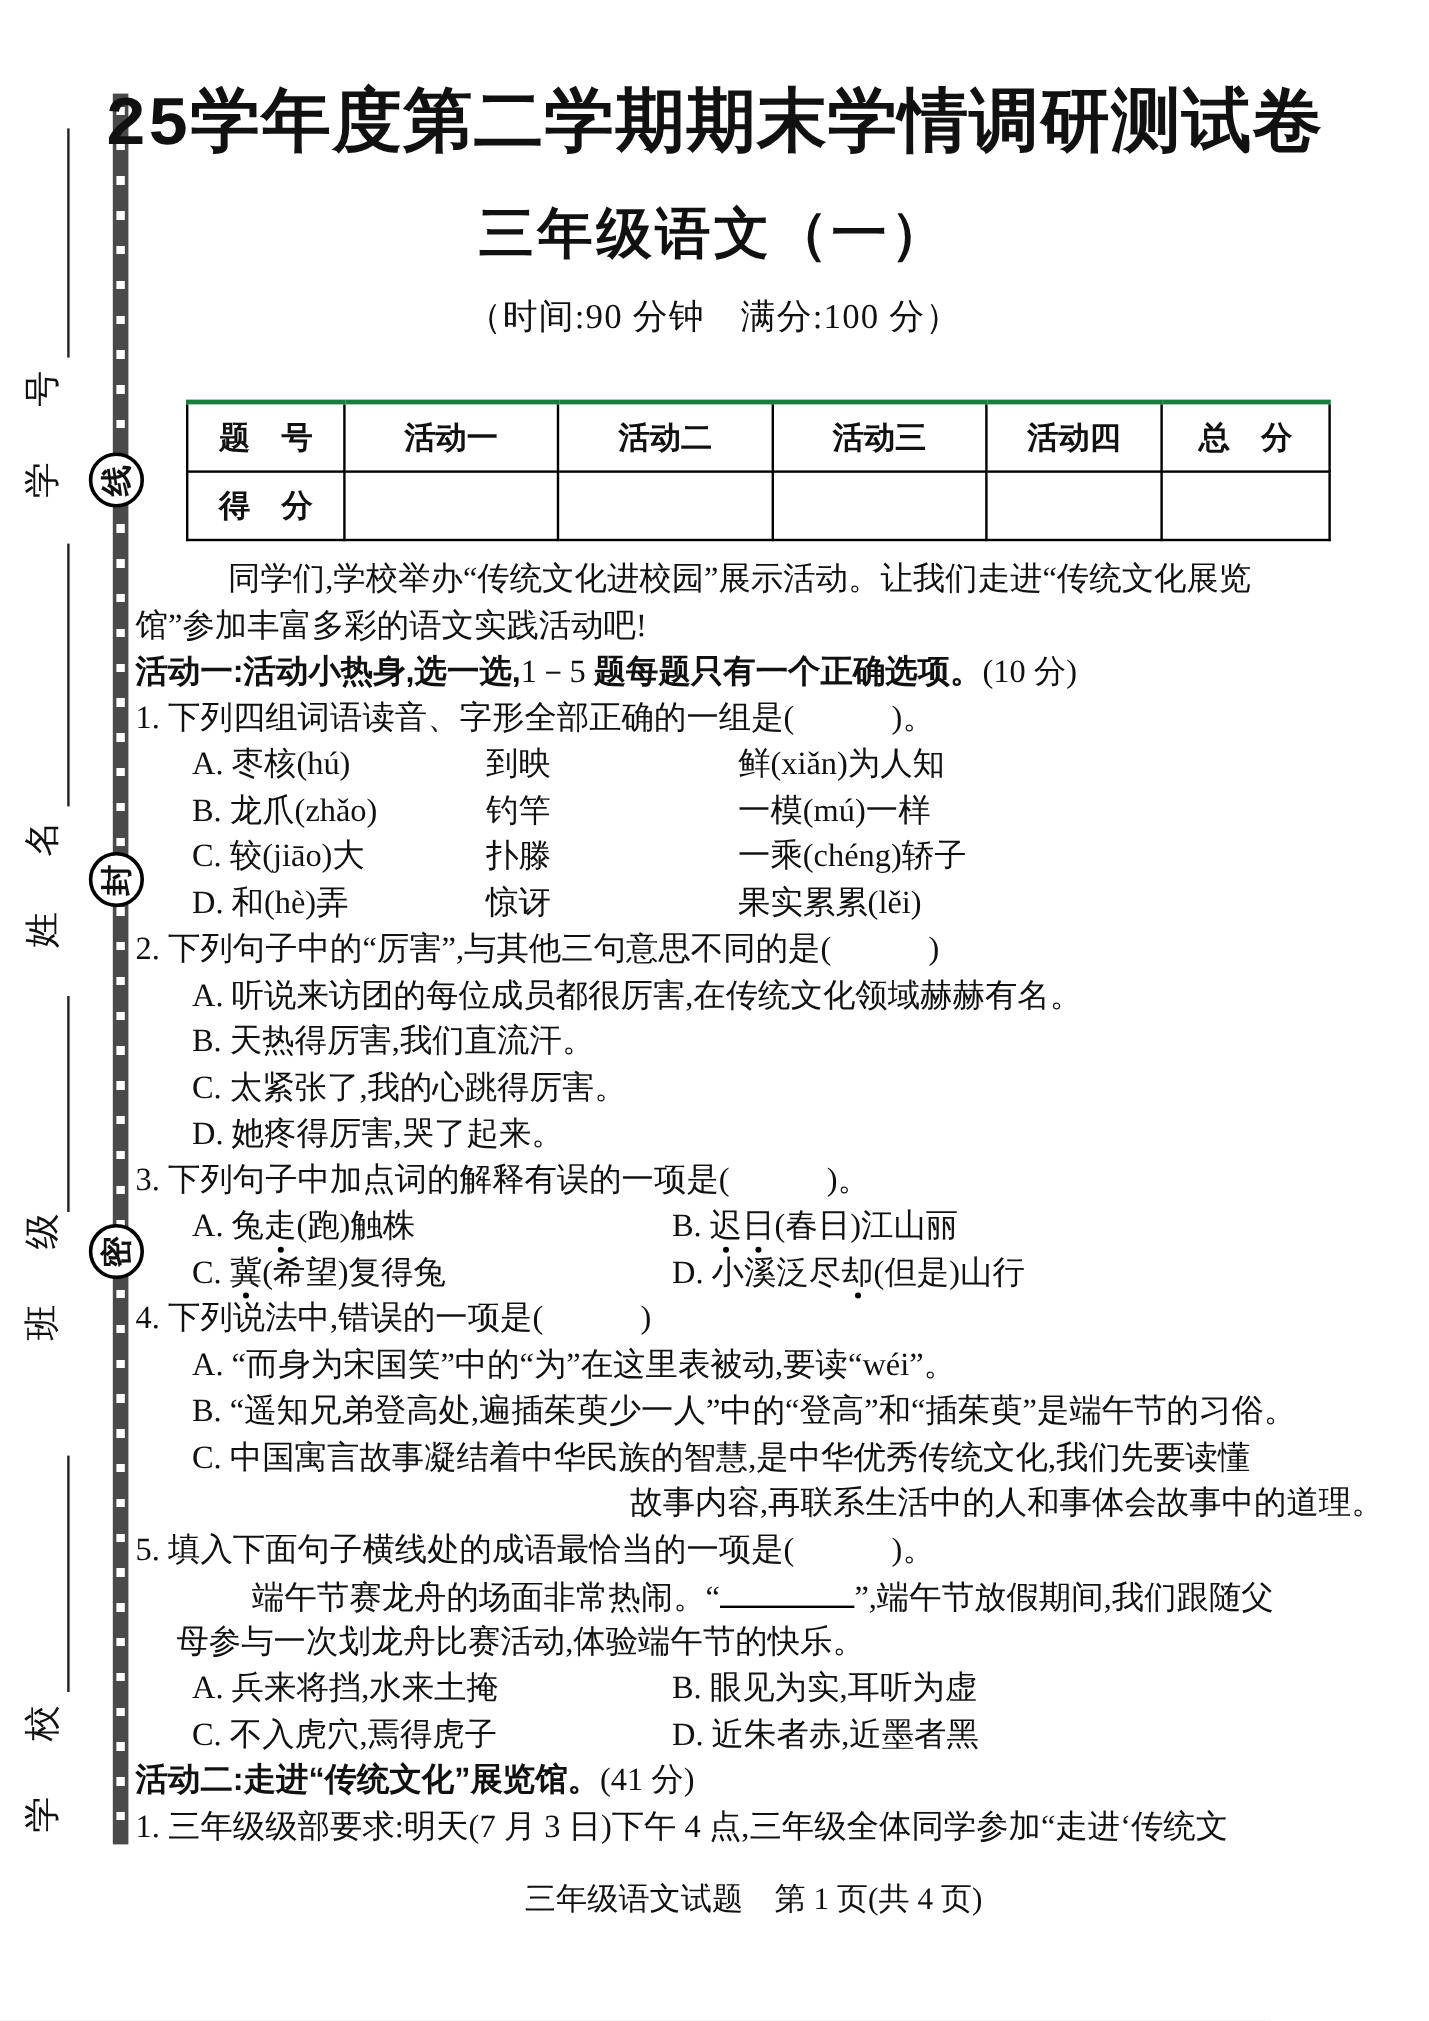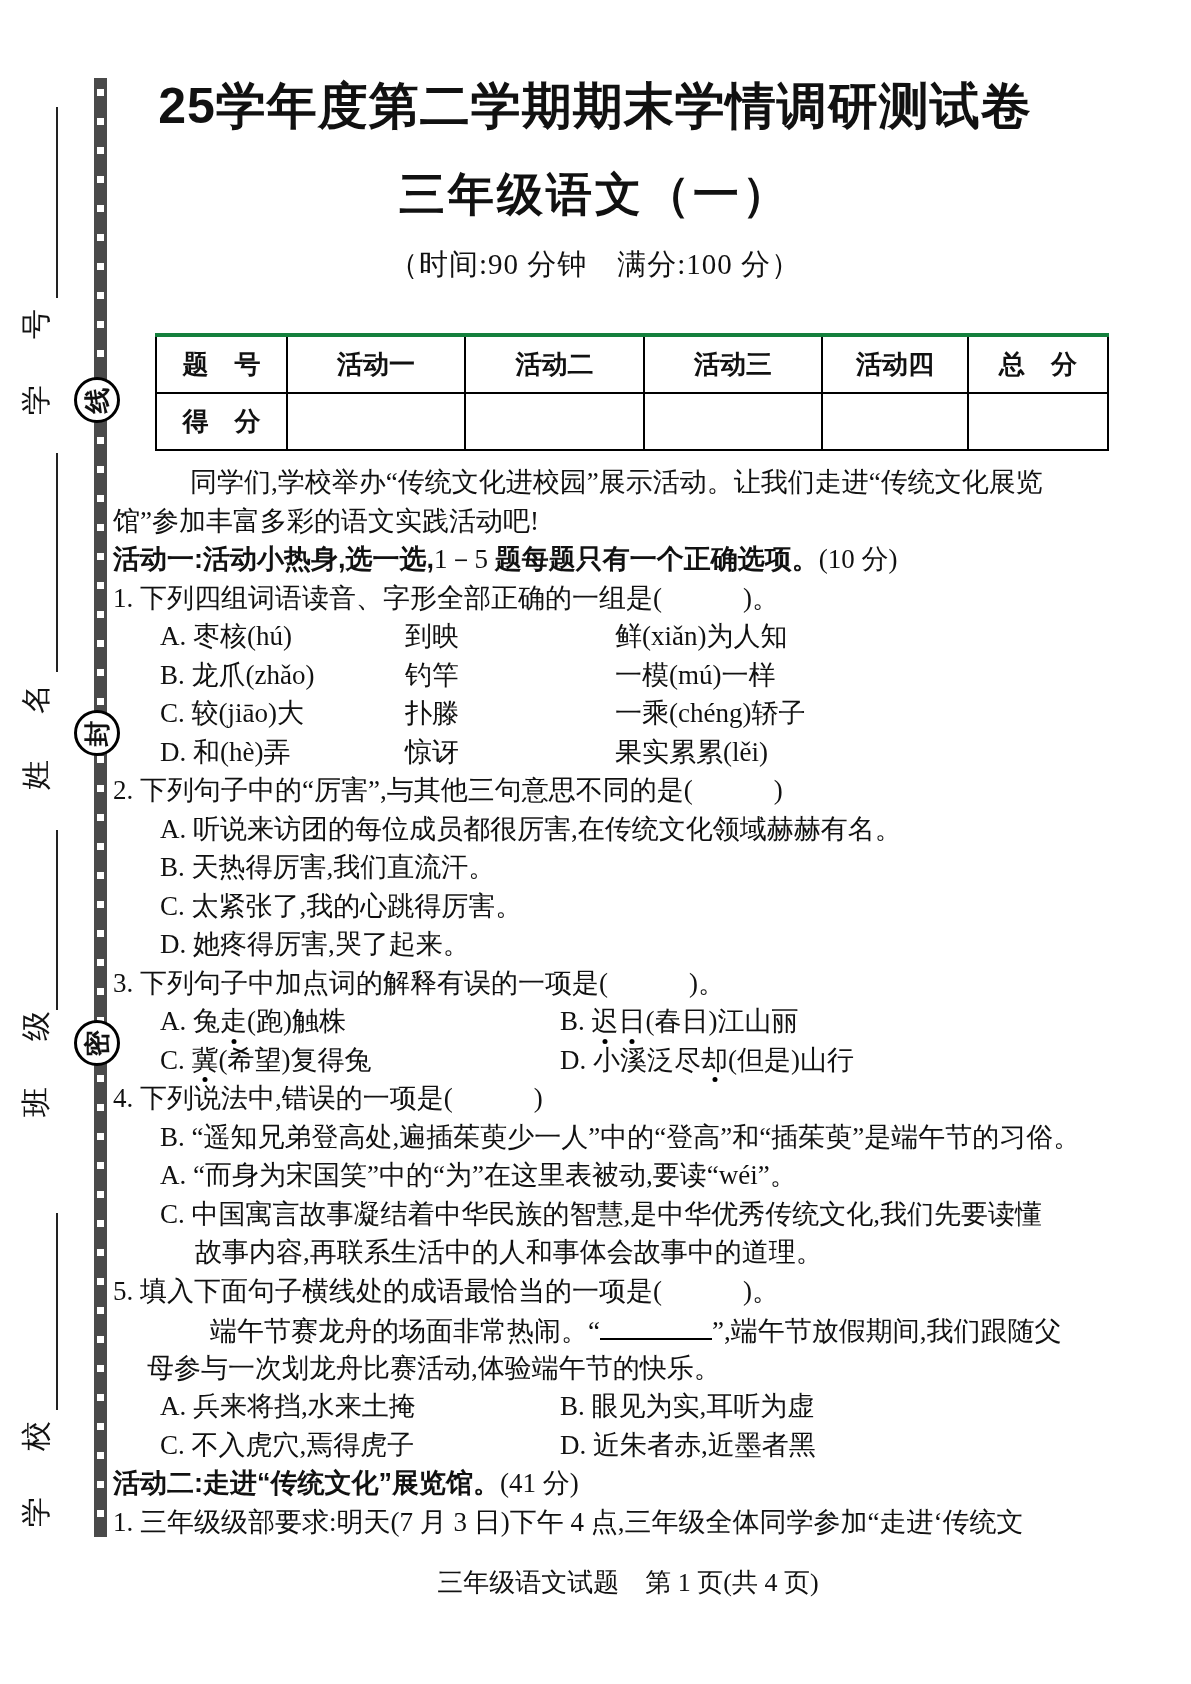--- a/index.html
+++ b/index.html
@@ -12,42 +12,42 @@
     background-size:7px 100%;background-position:3px 0;background-repeat:no-repeat;}
   .seal-circle{position:absolute;left:74px;width:40px;height:40px;border:3px solid #000;border-radius:50%;
     background:#fff;z-index:3;display:flex;align-items:center;justify-content:center;}
   .seal-circle span{transform:rotate(-90deg);font-size:26px;font-weight:bold;}
   .m-label{position:absolute;left:-44px;width:160px;height:40px;line-height:40px;text-align:center;
     transform:rotate(-90deg);font-size:30px;letter-spacing:8px;}
   .m-blank{position:absolute;left:56px;width:0;border-left:2px solid #222;}
 
   
   .hdr{position:absolute;left:40px;width:1110px;text-align:center;}
-  .title{top:76px;font-family:Liberation Sans, sans-serif;font-weight:900;
-    font-size:50px;line-height:60px;letter-spacing:1px;}
+  .title{top:76px;font-family:Liberation Mono, monospace;font-weight:900;
+    font-size:58px;line-height:60px;letter-spacing:1px;}
   .subtitle{top:166px;font-weight:bold;font-size:46px;line-height:58px;letter-spacing:3px;}
   .examinfo{top:244px;font-size:29px;line-height:40px;letter-spacing:1px;}
 
   
   .score-table{position:absolute;left:155px;top:333px;border-collapse:collapse;
     font-family:"Liberation Sans","DejaVu Sans",sans-serif;font-weight:bold;font-size:26px;}
   .score-table td{border:2px solid #000;text-align:center;padding:0;}
   .score-table tr td{height:55px;}
   .score-table .r1 td{border-top:4px solid #15803d;}
   .c0{width:129px;} .c1{width:176px;} .c2{width:177px;} .c3{width:176px;} .c4{width:144px;} .c5{width:138px;}
 
   
   #content{position:absolute;left:113px;top:463px;width:1040px;font-size:27px;}
   .line{white-space:nowrap;line-height:38.5px;height:38.5px;}
   .flush{padding-left:0;}
   .para-first{padding-left:77px;}
   .para-first2{padding-left:97px;}
   .q-cont{padding-left:34px;}
   .opt{padding-left:47px;}
-  .opt-cont{padding-left:82px;}
+  .opt-cont{padding-left:82px;text-align:right;}
   .opt2,.opt3{padding-left:47px;display:flex;}
   .opt2 .col:nth-child(1){width:400px;}
   .opt3 .col:nth-child(1){width:245px;}
   .opt3 .col:nth-child(2){width:210px;}
   .b{font-family:"Liberation Sans","DejaVu Sans",sans-serif;font-weight:bold;}
   .blank{display:inline-block;border-bottom:2px solid #000;height:1.05em;vertical-align:baseline;}
   .em{position:relative;display:inline-block;}
   .em::after{content:'';position:absolute;left:50%;transform:translateX(-50%);bottom:-3px;
     width:5px;height:5px;background:#000;border-radius:50%;}
 
@@ -140,22 +140,22 @@
       <div class="line flush"><span>3. 下列句子中加点词的解释有误的一项是(　　　)。</span></div>
       <div class="line opt2">
         <span class="col"><span>A. 兔</span><span class="em">走</span><span>(跑)触株</span></span>
         <span class="col"><span>B. </span><span class="em">迟</span><span class="em">日</span><span>(春日)江山丽</span></span>
       </div>
       <div class="line opt2">
         <span class="col"><span>C. </span><span class="em">冀</span><span>(希望)复得兔</span></span>
         <span class="col"><span>D. 小溪泛尽</span><span class="em">却</span><span>(但是)山行</span></span>
       </div>
       <div class="line flush"><span>4. 下列说法中,错误的一项是(　　　)</span></div>
+      <div class="line opt"><span>A. “而身为宋国笑”中的“为”在这里表被动,要读“wéi”。</span></div>
       <div class="line opt"><span>B. “遥知兄弟登高处,遍插茱萸少一人”中的“登高”和“插茱萸”是端午节的习俗。</span></div>
-      <div class="line opt"><span>A. “而身为宋国笑”中的“为”在这里表被动,要读“wéi”。</span></div>
       <div class="line opt"><span>C. 中国寓言故事凝结着中华民族的智慧,是中华优秀传统文化,我们先要读懂</span></div>
       <div class="line opt-cont"><span>故事内容,再联系生活中的人和事体会故事中的道理。</span></div>
       <div class="line flush"><span>5. 填入下面句子横线处的成语最恰当的一项是(　　　)。</span></div>
       <div class="line para-first2"><span>端午节赛龙舟的场面非常热闹。“</span><span class="blank" style="width: 112px;"></span><span>”,端午节放假期间,我们跟随父</span></div>
       <div class="line q-cont"><span>母参与一次划龙舟比赛活动,体验端午节的快乐。</span></div>
       <div class="line opt2">
         <span class="col"><span>A. 兵来将挡,水来土掩</span></span>
         <span class="col"><span>B. 眼见为实,耳听为虚</span></span>
       </div>
       <div class="line opt2">

